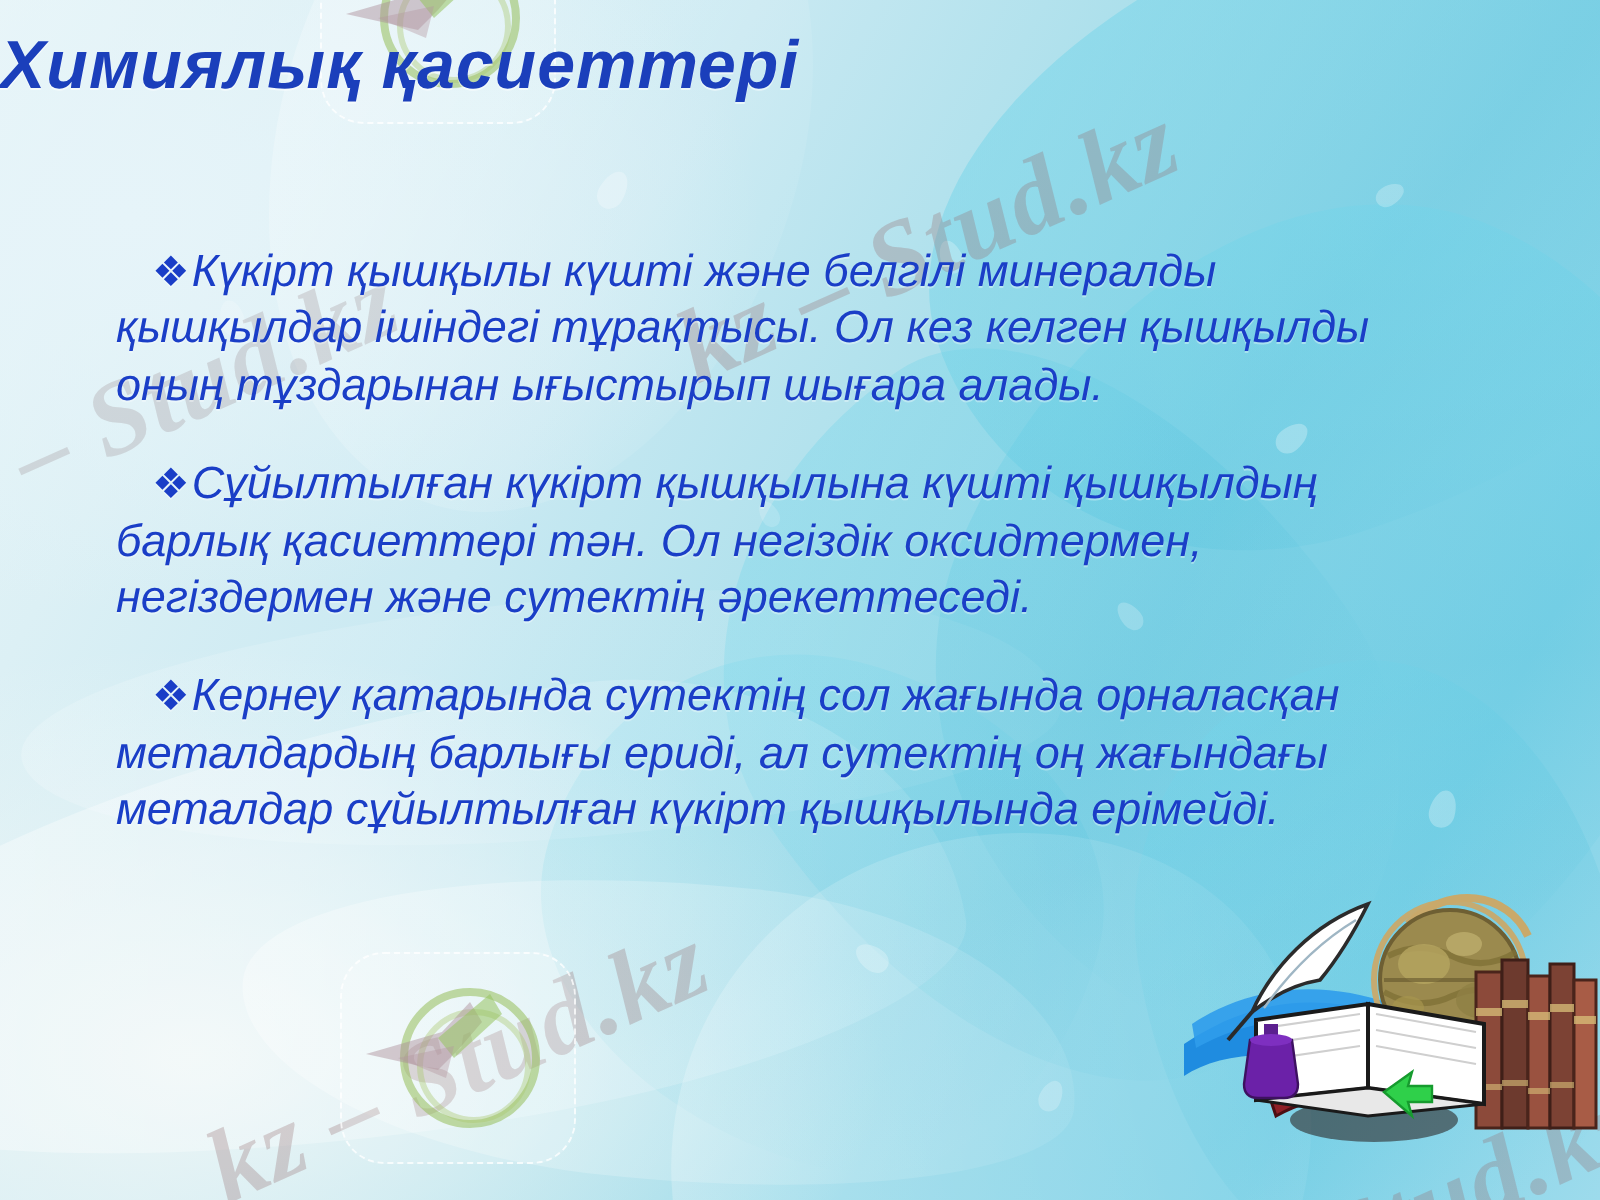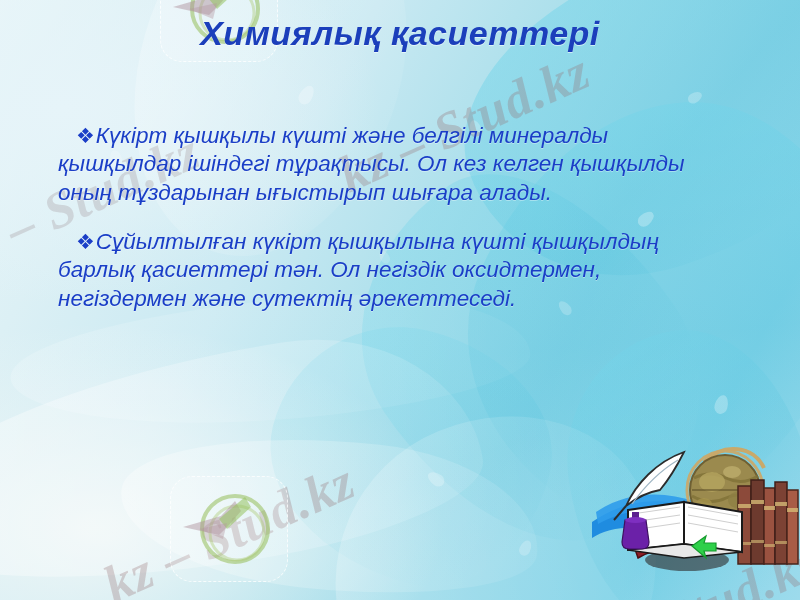--- a/index.html
+++ b/index.html
@@ -118,21 +118,20 @@
   .wm-logo.l1 { left: 170px; top: 476px; }
   .wm-logo.l2 { left: 160px; top: -44px; }
   .wm-logo svg { position: absolute; left: 8px; top: 6px; }
 
   
   .title {
     position: absolute;
     left: 0;
     right: 0;
     top: 14px;
-    text-align: center;
     font-size: 34px;
     font-weight: bold;
     font-style: italic;
     color: #1b3fbb;
     letter-spacing: .5px;
     text-shadow: 0 1px 0 rgba(255,255,255,.55);
     z-index: 6;
   }
 
   
@@ -231,20 +230,23 @@
   <div class="content">
 
     <p class="bullet-para p-indent">
       <span class="marker">❖</span><span class="ptext">Күкірт қышқылы күшті және белгілі минералды қышқылдар ішіндегі тұрақтысы. Ол кез келген қышқылды оның тұздарынан ығыстырып шығара алады.</span>
     </p>
 
     <p class="bullet-para p-indent">
       <span class="marker">❖</span><span class="ptext">Сұйылтылған күкірт қышқылына күшті қышқылдың барлық қасиеттері тән. Ол негіздік оксидтермен, негіздермен және сутектің әрекеттеседі.</span>
     </p>
 
+    <p class="bullet-para p-indent">
+      <span class="marker">❖</span><span class="ptext">Кернеу қатарында сутектің сол жағында орналасқан металдардың барлығы ериді, ал  сутектің оң жағындағы металдар сұйылтылған күкірт қышқылында ерімейді.</span>
+    </p>
 
   </div>
 
   <div class="clipart">
     <svg width="208" height="156" viewBox="0 0 208 156">
 
       <path d="M0 78 C 30 58, 60 52, 96 62 L 150 78 C 170 84, 186 92, 196 104 L 184 118 C 166 104, 140 96, 112 92 L 52 84 C 30 82, 12 86, 0 94 Z" fill="#1f8ce0"></path>
       <path d="M4 68 C 34 48, 70 46, 104 58 L 96 72 C 66 62, 34 64, 6 80 Z" fill="#2f9ceb" opacity=".9"></path>
 
       <path d="M112 18 C 132 -2, 162 2, 172 24" fill="none" stroke="#c9a96a" stroke-width="4"></path>

